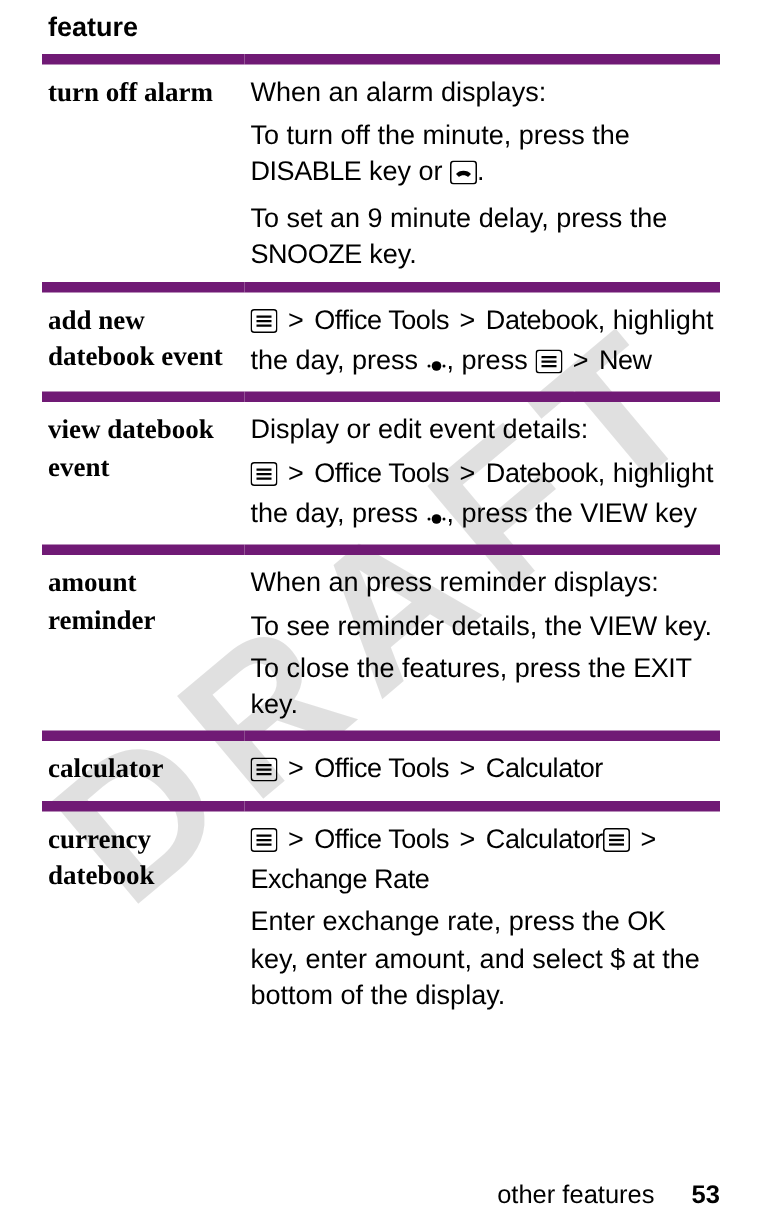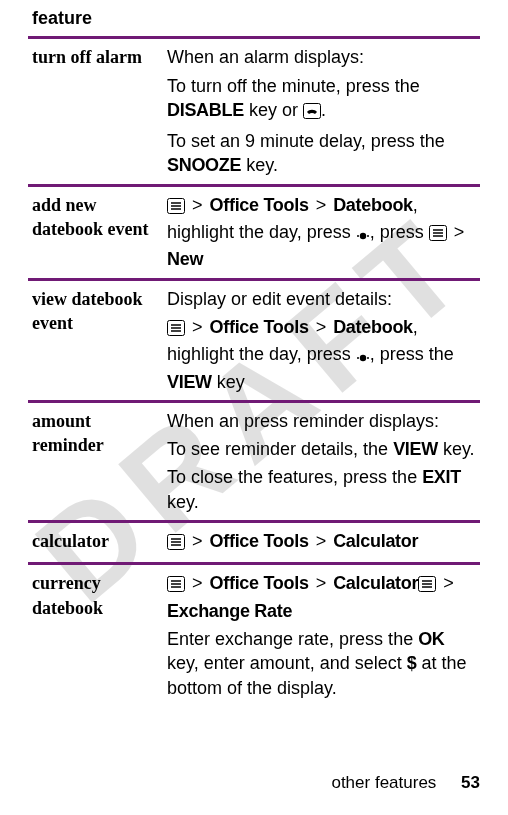--- a/index.html
+++ b/index.html
@@ -27,47 +27,47 @@
   .page {
     position: relative;
     z-index: 1;
     padding: 0 28px;
   }
   table {
     width: 100%;
     border-collapse: collapse;
   }
   th, td {
-    border-bottom: 3px solid #701a75;
+    border-bottom: 7px solid #701a75;
     padding: 6px 4px;
     text-align: left;
     vertical-align: top;
     line-height: 1.35;
   }
   th.feat-col { width: 135px; font-family: Liberation Serif, serif; }
   .feature-header {
     font-weight: bold;
     font-size: 18px;
   }
   .feat-label {
     font-weight: bold;
   }
   .narrow { font-family: "Arial Narrow", Arial, sans-serif; font-stretch: condensed; letter-spacing: -0.3px; }
-  .bold { font-weight: bold; }
+  .bold { font-weight: normal; }
   .icon {
     display: inline-block;
     vertical-align: -3px;
   }
   .menu-icon svg { width: 18px; height: 16px; }
   .end-icon svg { width: 18px; height: 16px; }
   .nav-icon svg { width: 14px; height: 14px; vertical-align: -2px; }
   .gt { padding: 0 2px; }
   .footer {
     position: absolute;
-    bottom: 22px;
+    bottom: 8px;
     right: 28px;
     font-size: 17px;
   }
   .page-num { font-weight: bold; padding-left: 20px; }
   .row-desc p { margin-bottom: 4px; }
   .row-desc p:last-child { margin-bottom: 0; }
   td.noborder, th.noborder { border-bottom: none; }
 </style>
 </head>
 <body>

